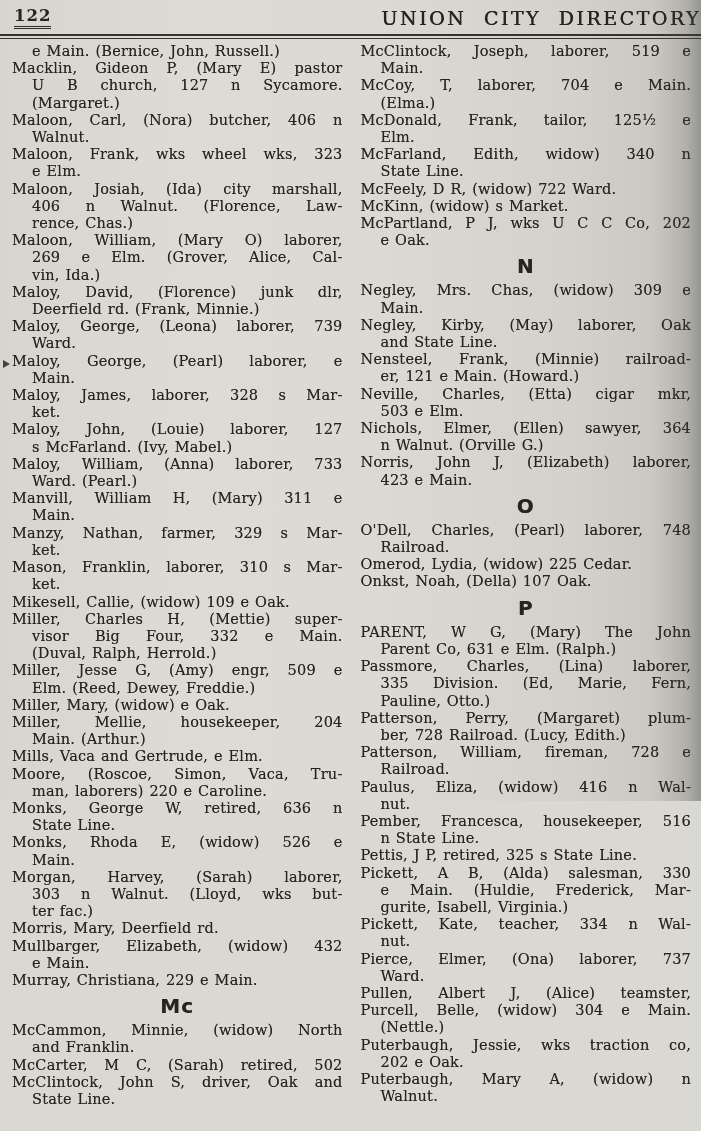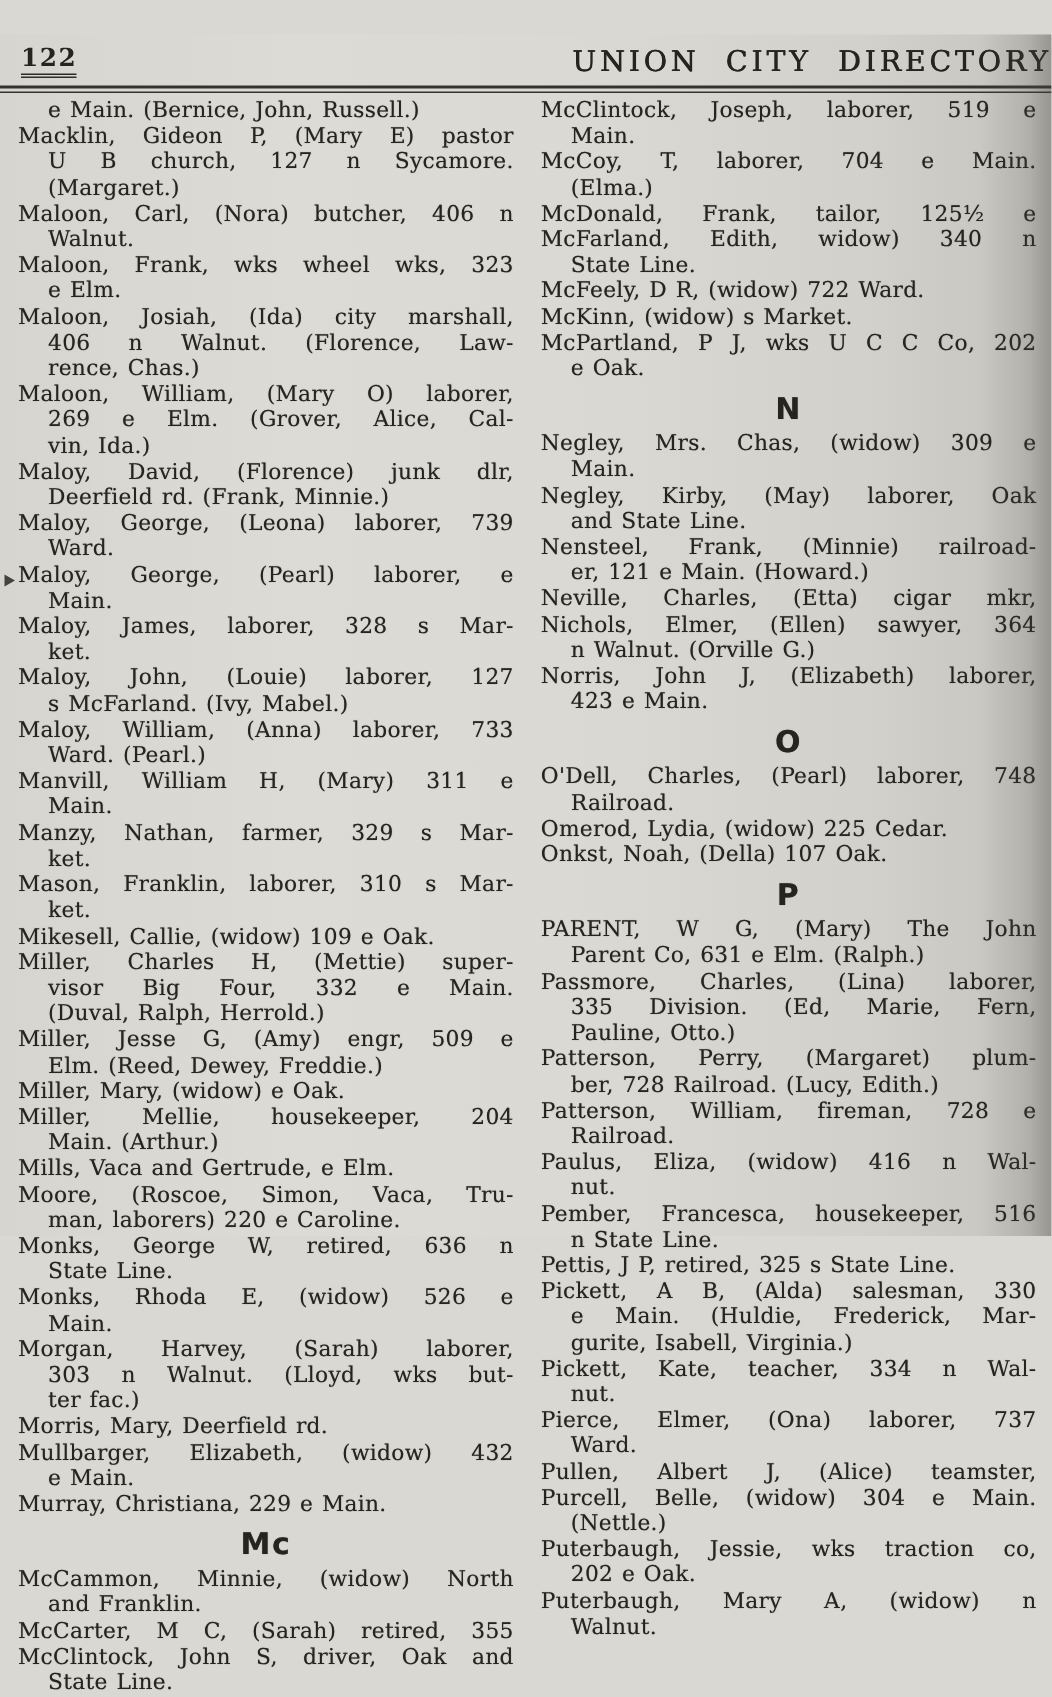--- a/index.html
+++ b/index.html
@@ -4,21 +4,20 @@
 <style>
   html,body{margin:0;padding:0;}
   body{
     width:701px;height:1131px;overflow:hidden;
     font-family:"DejaVu Serif","Liberation Serif",serif;
     color:#26241f;background:#d9d8d3;
   }
   .page{
     position:relative;width:701px;height:801px;
     background:linear-gradient(90deg,#d6d5d0 0%,#dcdbd6 28%,#dad9d4 55%,#d2d1cc 82%,#c6c5c0 97%,#bdbcb7 100%);
-    margin-top:23px;
   }
   .gutter-shadow{
     position:absolute;top:0;right:0;width:48px;height:100%;
     background:linear-gradient(to right,rgba(90,88,82,0) 0%,rgba(90,88,82,0.18) 70%,rgba(70,68,62,0.32) 100%);
     pointer-events:none;
   }
   .header{position:relative;height:32px;}
   .page-num{
     position:absolute;left:14px;top:6px;
     font-weight:bold;font-size:16.5px;letter-spacing:1px;
@@ -178,38 +177,39 @@
         </div>
         <div class="entry">
           <div class="line last">Murray, Christiana, 229 e Main.</div>
         </div>
         <div class="heading">Mc</div>
         <div class="entry">
           <div class="line">McCammon, Minnie, (widow) North</div>
           <div class="line cont last">and Franklin.</div>
         </div>
         <div class="entry">
-          <div class="line">McCarter, M C, (Sarah) retired, 355</div>
+          <div class="line">McCarter, M C, (Sarah) retired, 502</div>
         </div>
         <div class="entry">
           <div class="line">McClintock, John S, driver, Oak and</div>
           <div class="line cont last">State Line.</div>
         </div>
       </div>
     <div class="col">
         <div class="entry">
           <div class="line">McClintock, Joseph, laborer, 519 e</div>
           <div class="line cont last">Main.</div>
         </div>
         <div class="entry">
           <div class="line">McCoy, T, laborer, 704 e Main.</div>
           <div class="line cont last">(Elma.)</div>
         </div>
         <div class="entry">
           <div class="line">McDonald, Frank, tailor, 125½ e</div>
+          <div class="line cont last">Elm.</div>
         </div>
         <div class="entry">
           <div class="line">McFarland, Edith, widow) 340 n</div>
           <div class="line cont last">State Line.</div>
         </div>
         <div class="entry">
           <div class="line last">McFeely, D R, (widow) 722 Ward.</div>
         </div>
         <div class="entry">
           <div class="line last">McKinn, (widow) s Market.</div>
@@ -226,20 +226,21 @@
         <div class="entry">
           <div class="line">Negley, Kirby, (May) laborer, Oak</div>
           <div class="line cont last">and State Line.</div>
         </div>
         <div class="entry">
           <div class="line">Nensteel, Frank, (Minnie) railroad-</div>
           <div class="line cont last">er, 121 e Main. (Howard.)</div>
         </div>
         <div class="entry">
           <div class="line">Neville, Charles, (Etta) cigar mkr,</div>
+          <div class="line cont last">503 e Elm.</div>
         </div>
         <div class="entry">
           <div class="line">Nichols, Elmer, (Ellen) sawyer, 364</div>
           <div class="line cont last">n Walnut. (Orville G.)</div>
         </div>
         <div class="entry">
           <div class="line">Norris, John J, (Elizabeth) laborer,</div>
           <div class="line cont last">423 e Main.</div>
         </div>
         <div class="heading">O</div>

